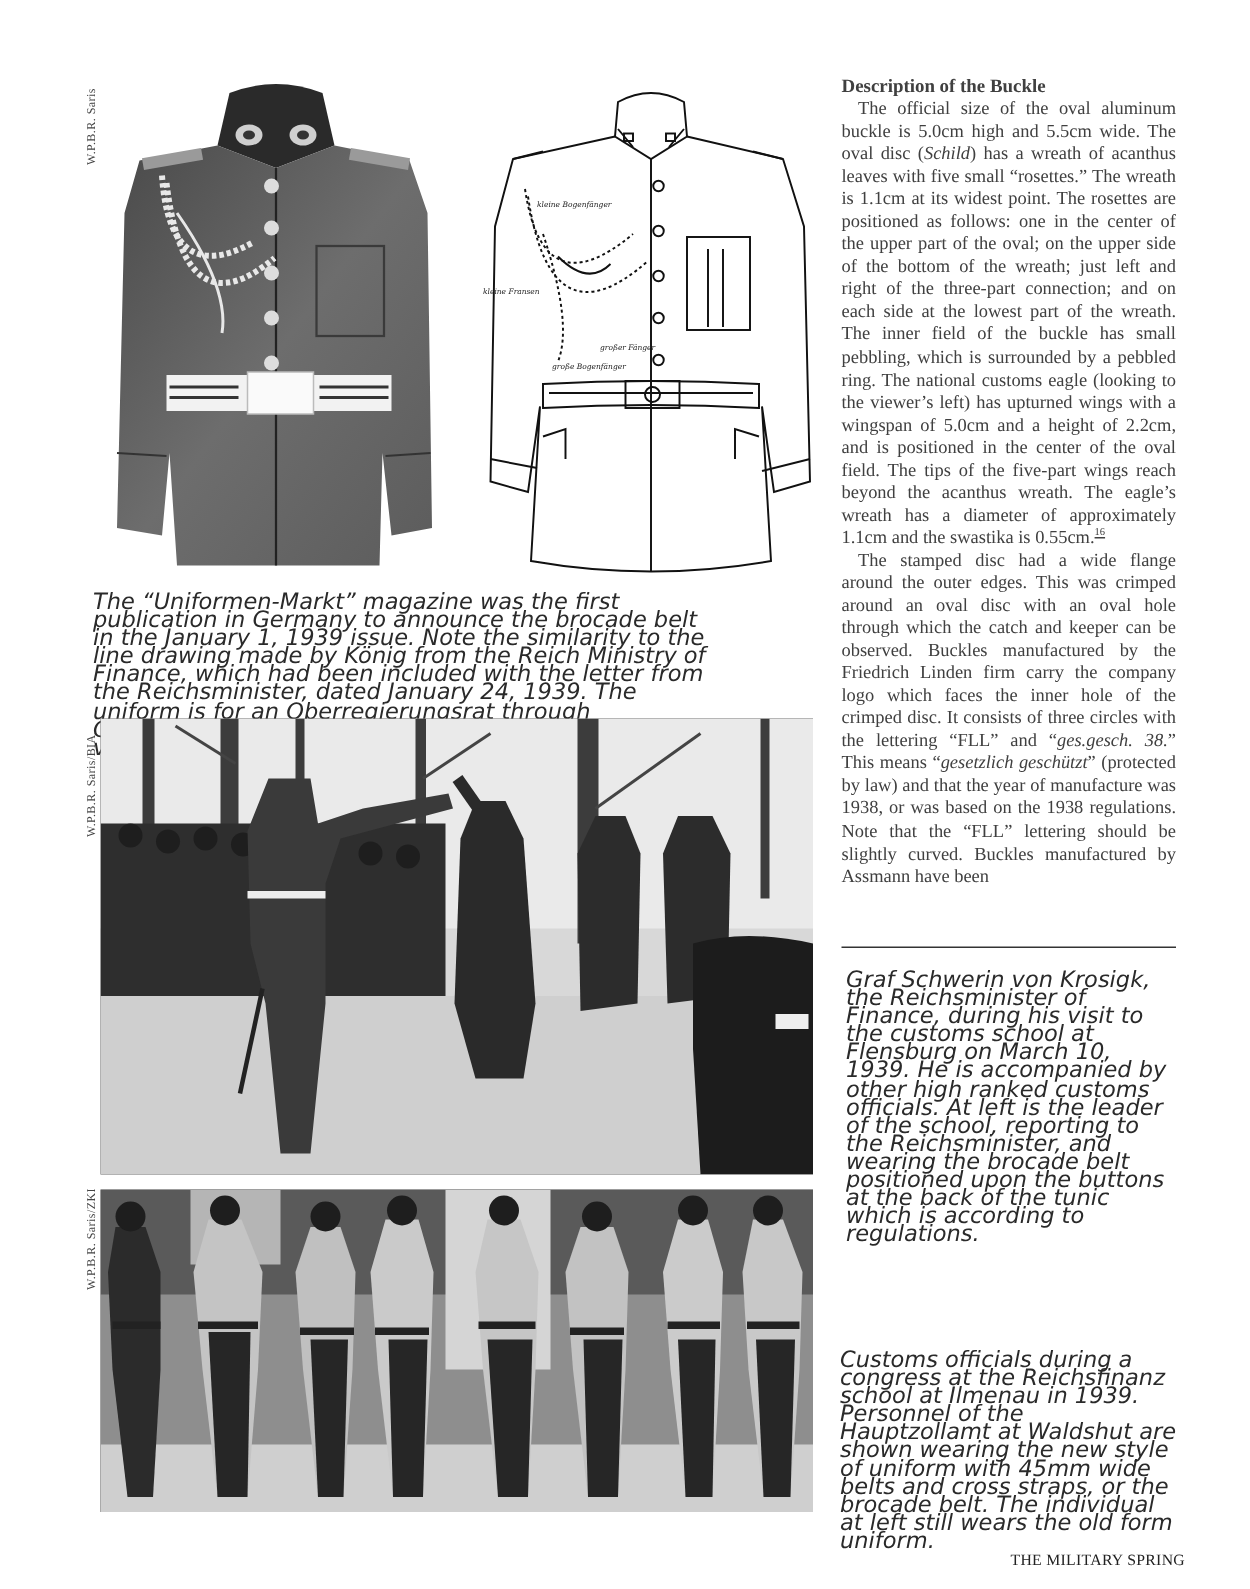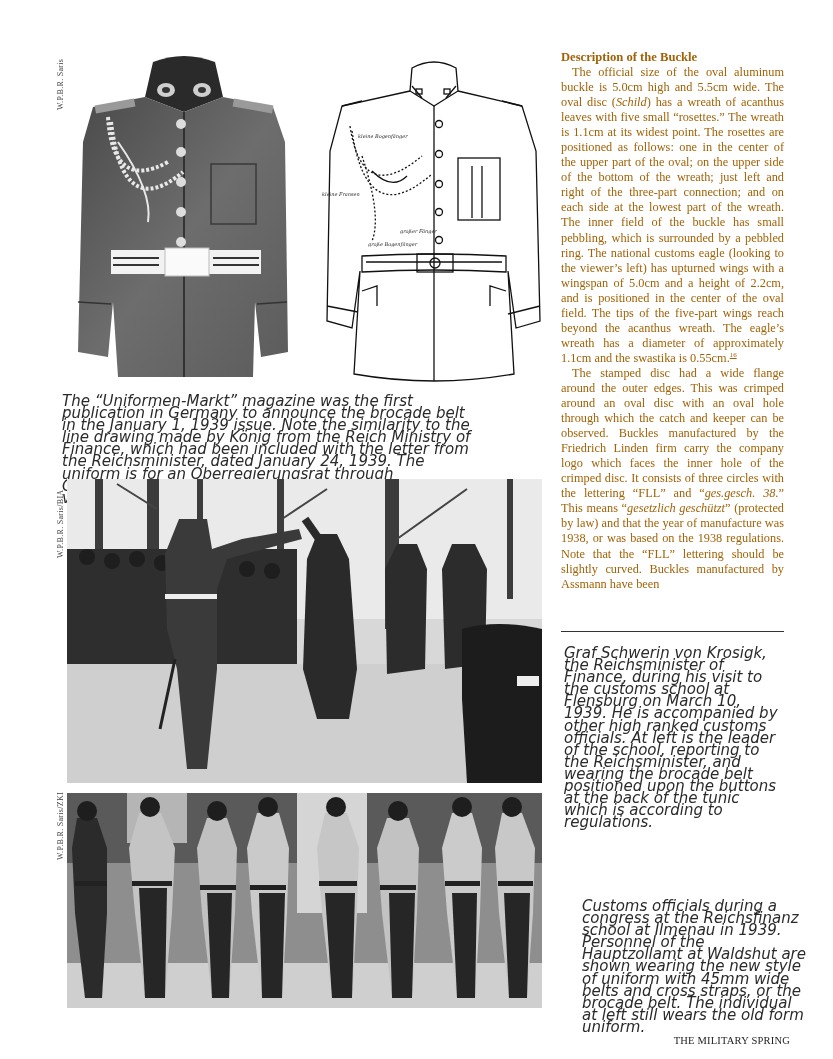--- a/index.html
+++ b/index.html
@@ -12,21 +12,21 @@
   
   .fig1-photo { left:73px; top:52px; width:222px; height:330px; }
   
   .fig1-draw { left:322px; top:56px; width:222px; height:332px; }
 
   .caption { position:absolute; font-family:"DejaVu Sans", sans-serif; font-style:italic; font-size:15px; line-height:12.1px; color:#2a2a2a; }
 
   .photo { position:absolute; overflow:hidden; background:#555; }
 
   
-  .article { position:absolute; left:561px; top:50px; width:223px; font-size:12.3px; line-height:15.05px; text-align:justify; color:#a16207; }
+  .article { position:absolute; left:561px; top:50px; width:223px; font-size:12.3px; line-height:15.05px; text-align:justify; color:#404040; }
   .article h2 { margin:0; font-size:12.6px; font-weight:bold; line-height:15px; text-align:left; }
   .article p { margin:0; text-indent:11px; }
   .article sup { font-size:7px; line-height:0; vertical-align:super;text-decoration:underline; }
 
   .rule { position:absolute; left:561px; top:631px; width:223px; height:1px; background:#333; }
 
   .footer-left { position:absolute; left:40px; top:1067px; font-size:10px; color:#222; white-space:nowrap; }
   .footer-left .num { font-size:13px; font-weight:bold; margin-right:5px; }
   .footer-right { position:absolute; right:43px; top:1035px; font-size:10.5px; color:#222; letter-spacing:0.2px; }
 </style>
@@ -209,21 +209,21 @@
         <rect x="65" y="88" width="40" height="5"></rect>
         <rect x="133" y="92" width="36" height="5"></rect>
       <rect x="183" y="92" width="36" height="5"></rect>
         <rect x="252" y="88" width="38" height="5"></rect>
         <rect x="313" y="92" width="36" height="5"></rect>
       <rect x="378" y="88" width="35" height="5"></rect>
         <rect x="431" y="88" width="35" height="5"></rect>
     </g>
   </svg>
 </div>
-<div class="caption" style="left:582px; top:900px; width:225px;">Customs officials during a congress at the Reichsfinanz school at Ilmenau in 1939. Personnel of the Hauptzollamt at Waldshut are shown wearing the new style of uniform with 45mm wide belts and cross straps, or the brocade belt. The individual at left still wears the old form uniform.</div>
+<div class="caption" style="left:560px; top:900px; width:225px;">Customs officials during a congress at the Reichsfinanz school at Ilmenau in 1939. Personnel of the Hauptzollamt at Waldshut are shown wearing the new style of uniform with 45mm wide belts and cross straps, or the brocade belt. The individual at left still wears the old form uniform.</div>
 
 <div class="article">
   <h2>Description of the Buckle</h2>
   <p><span>The official size of the oval aluminum buckle is 5.0cm high and 5.5cm wide. The oval disc (</span><em>Schild</em><span>) has a wreath of acanthus leaves with five small “rosettes.” The wreath is 1.1cm at its widest point. The rosettes are positioned as follows: one in the center of the upper part of the oval; on the upper side of the bottom of the wreath; just left and right of the three-part connection; and on each side at the lowest part of the wreath. The inner field of the buckle has small pebbling, which is surrounded by a pebbled ring. The national customs eagle (looking to the viewer’s left) has upturned wings with a wingspan of 5.0cm and a height of 2.2cm, and is positioned in the center of the oval field. The tips of the five-part wings reach beyond the acanthus wreath. The eagle’s wreath has a diameter of approximately 1.1cm and the swastika is 0.55cm.</span><sup>16</sup></p>
   <p><span>The stamped disc had a wide flange around the outer edges. This was crimped around an oval disc with an oval hole through which the catch and keeper can be observed. Buckles manufactured by the Friedrich Linden firm carry the company logo which faces the inner hole of the crimped disc. It consists of three circles with the lettering “FLL” and “</span><em>ges.gesch. 38.</em><span>” This means “</span><em>gesetzlich geschützt</em><span>” (protected by law) and that the year of manufacture was 1938, or was based on the 1938 regulations. Note that the “FLL” lettering should be slightly curved. Buckles manufactured by Assmann have been</span></p>
 </div>
 
 <div class="rule"></div>
 
 <div class="footer-left">

